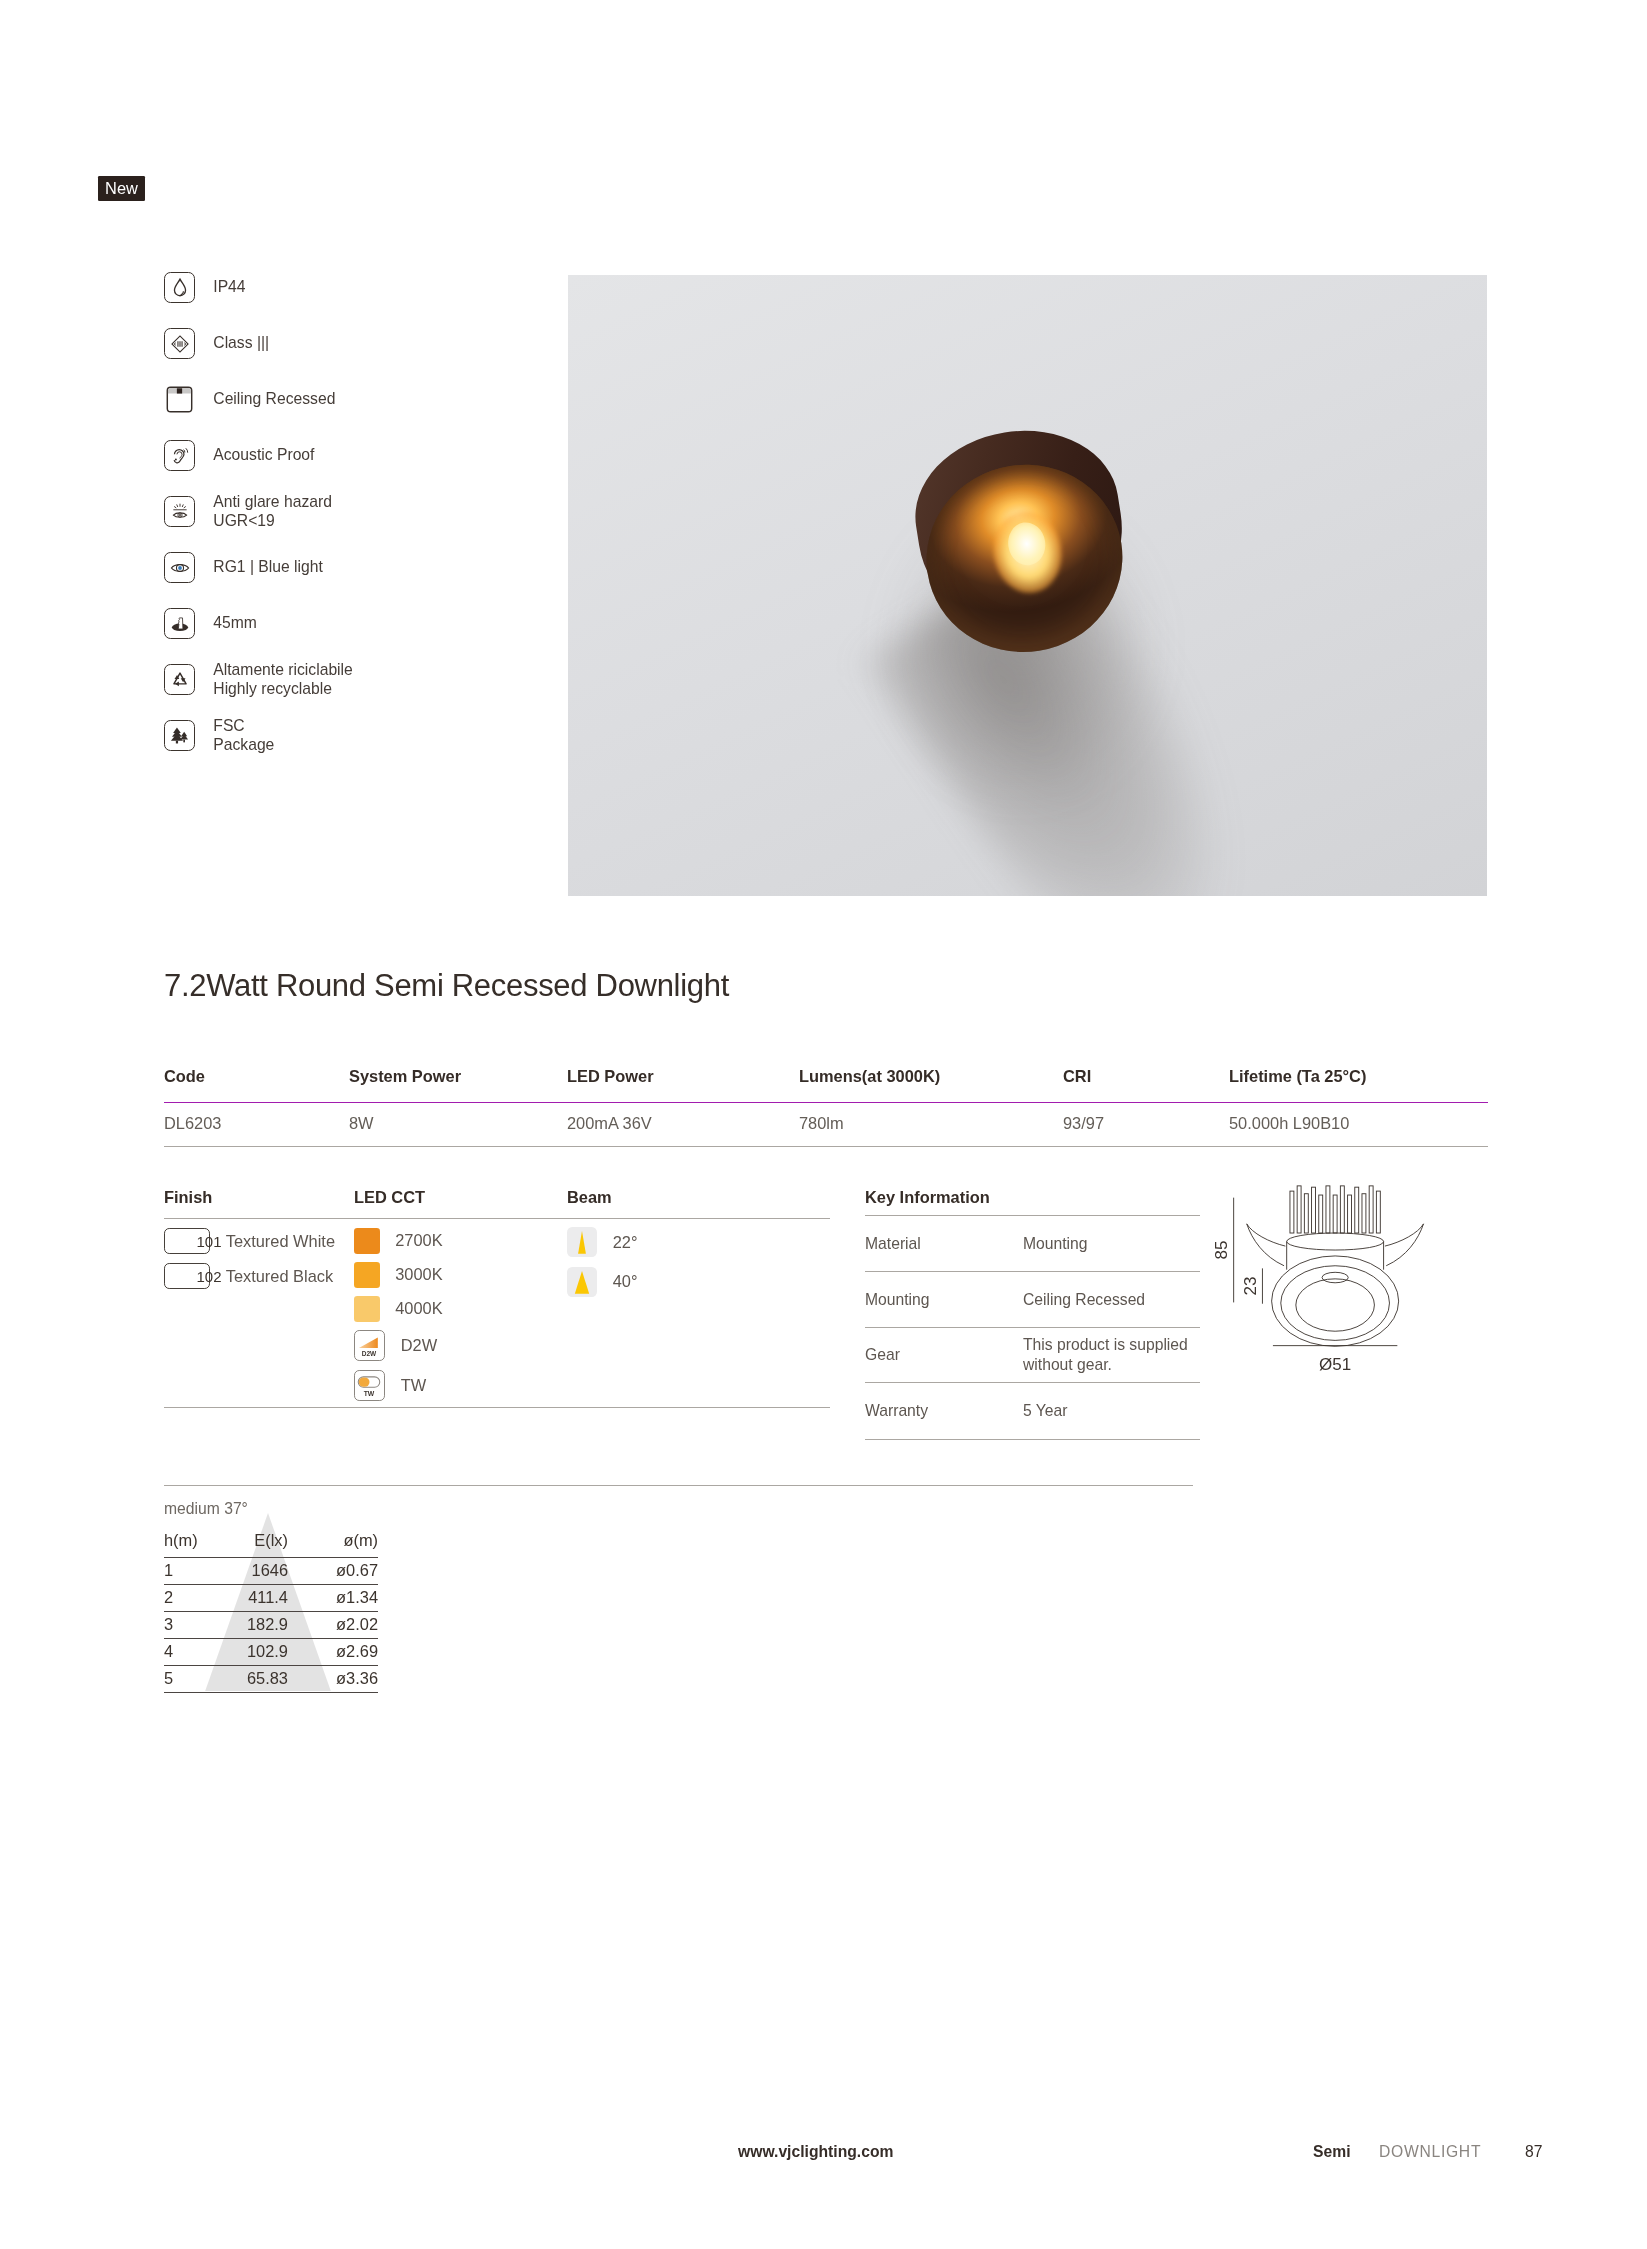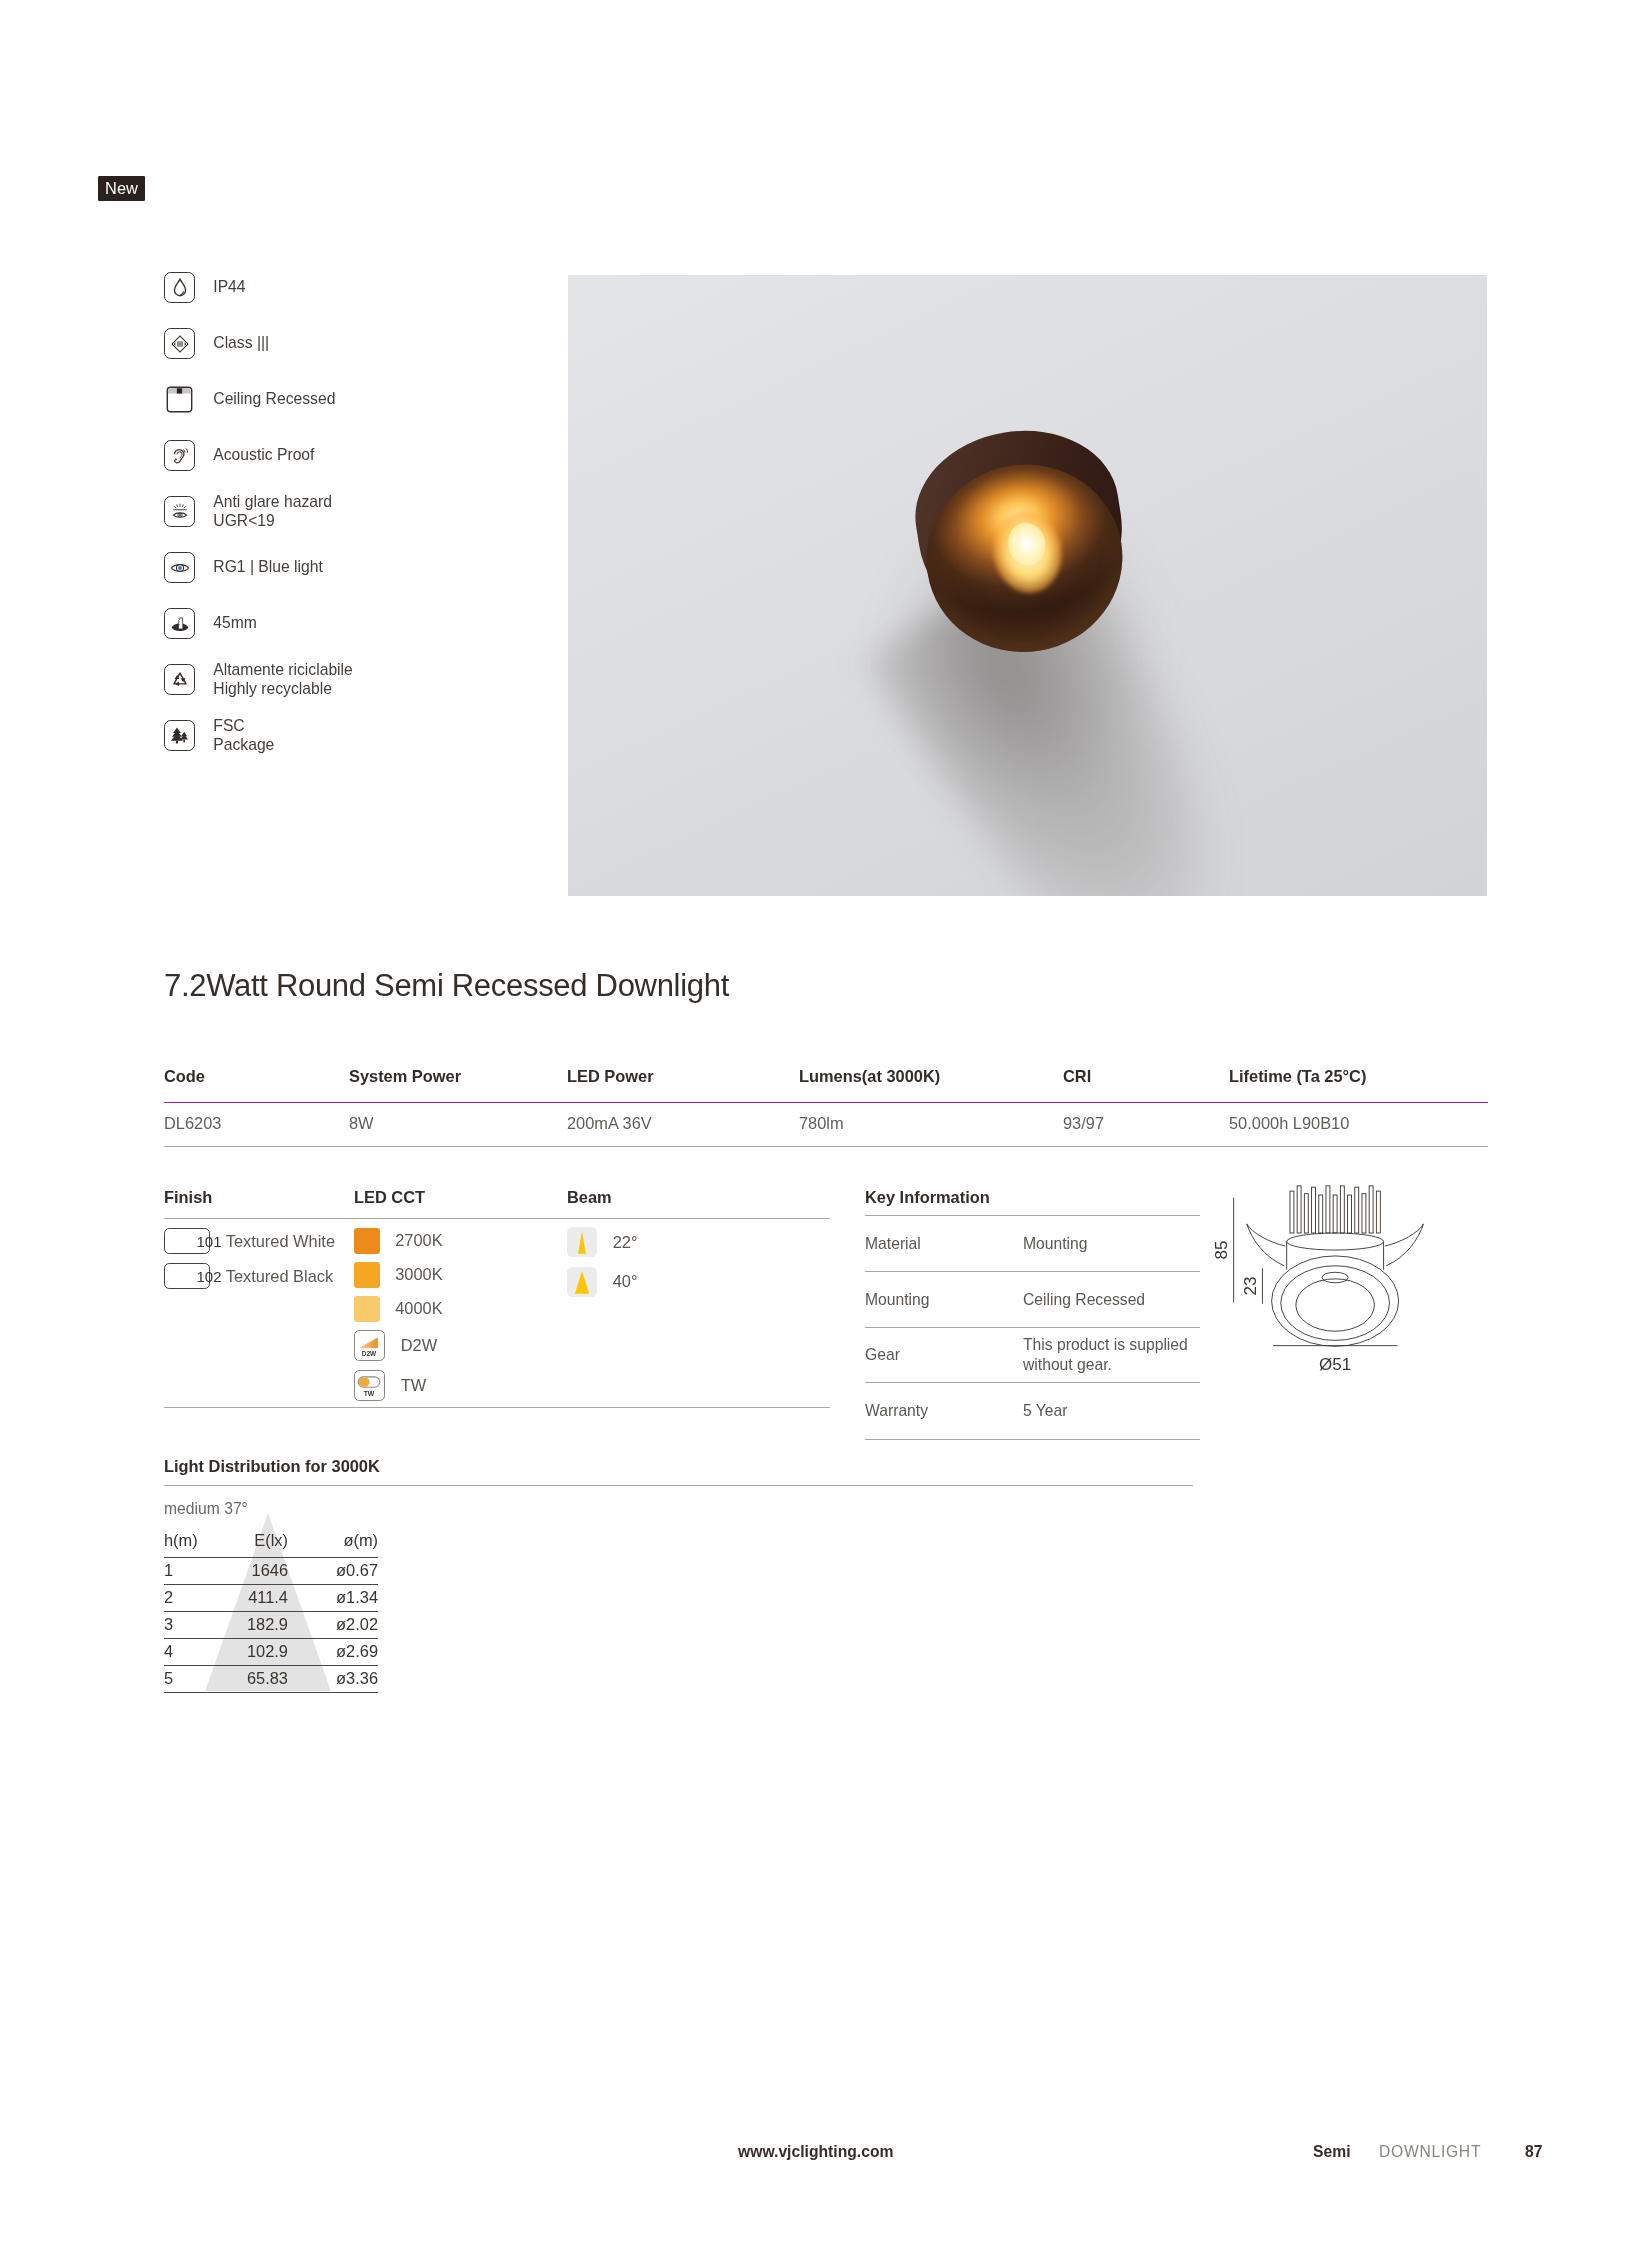--- a/index.html
+++ b/index.html
@@ -127,21 +127,21 @@
   .ld-grid.ld-headrow { border-bottom:1.3px solid #4b4542; }
   .ld-grid.ld-headrow > div { padding-bottom:6.5px; }
   .ld-grid.ld-datarow { border-bottom:1px solid #4b4542; height:26px; align-items:center; }
   .ld-grid.ld-datarow > div { display:flex; align-items:center; }
   .ld-grid.ld-datarow > div:nth-child(2), .ld-grid.ld-datarow > div:nth-child(3) { justify-content:flex-end; }
 
   
   .footer-site { position:absolute; left:738px; top:2143px; font-size:15.7px; font-weight:bold; color:#362d28; }
   .footer-family { position:absolute; left:1313px; top:2143px; font-size:15.7px; font-weight:bold; color:#362d28; }
   .footer-category { position:absolute; left:1379px; top:2143px; font-size:15.7px; color:#8a8580; letter-spacing:0.7px; }
-  .footer-page { position:absolute; left:1525px; top:2143px; font-size:15.7px; font-weight:bold; color:#362d28; }
+  .footer-page { position:absolute; left:1525px; top:2143px; font-size:15.7px; font-weight:normal; color:#362d28; }
 </style>
 </head>
 <body>
 
 <div class="page">
 
   <div class="badge">New</div>
 
   <div class="features">
 
@@ -431,21 +431,20 @@
       <line x1="90" y1="256" x2="280" y2="256"></line>
     </g>
     <g fill="#3c342f" font-size="26">
       <text transform="translate(20 110) rotate(-90)" text-anchor="middle">85</text>
       <text transform="translate(64 165) rotate(-90)" text-anchor="middle">23</text>
       <text x="185" y="293" text-anchor="middle">Ø51</text>
     </g>
   </svg>
 
   <div class="lightdist">
-    <div class="ld-head">Light Distribution for 3000K</div>
     <div class="ld-rule"></div>
     <div class="ld-beamtype">medium 37°</div>
     <svg class="ld-cone" width="126" height="178" viewBox="0 0 192 272">
       <polygon points="96,0 0,272 192,272" fill="#e3e3e3"></polygon>
     </svg>
     <div class="ld-table">
       <div class="ld-grid ld-headrow">
         <div>h(m)</div>
         <div>E(lx)</div>
         <div>ø(m)</div>

